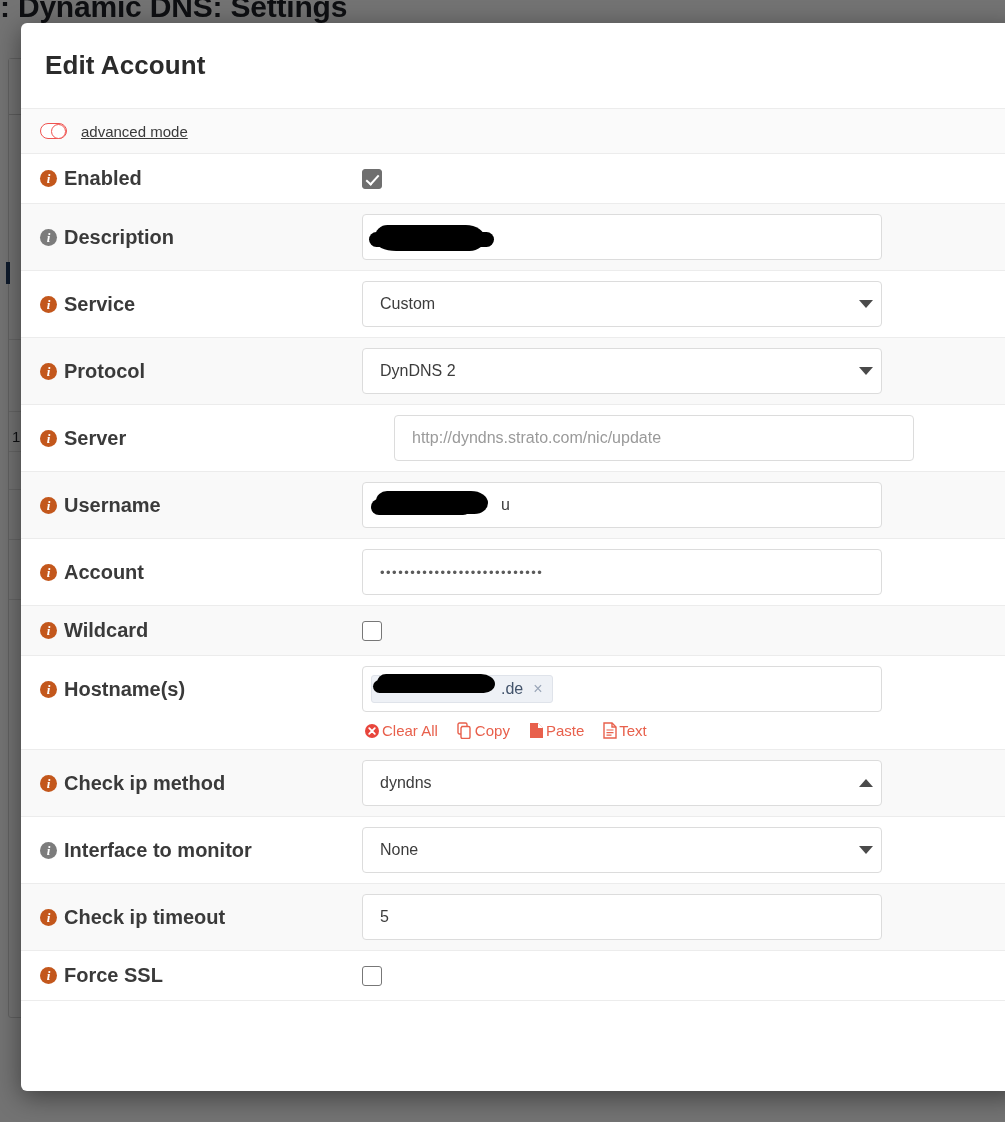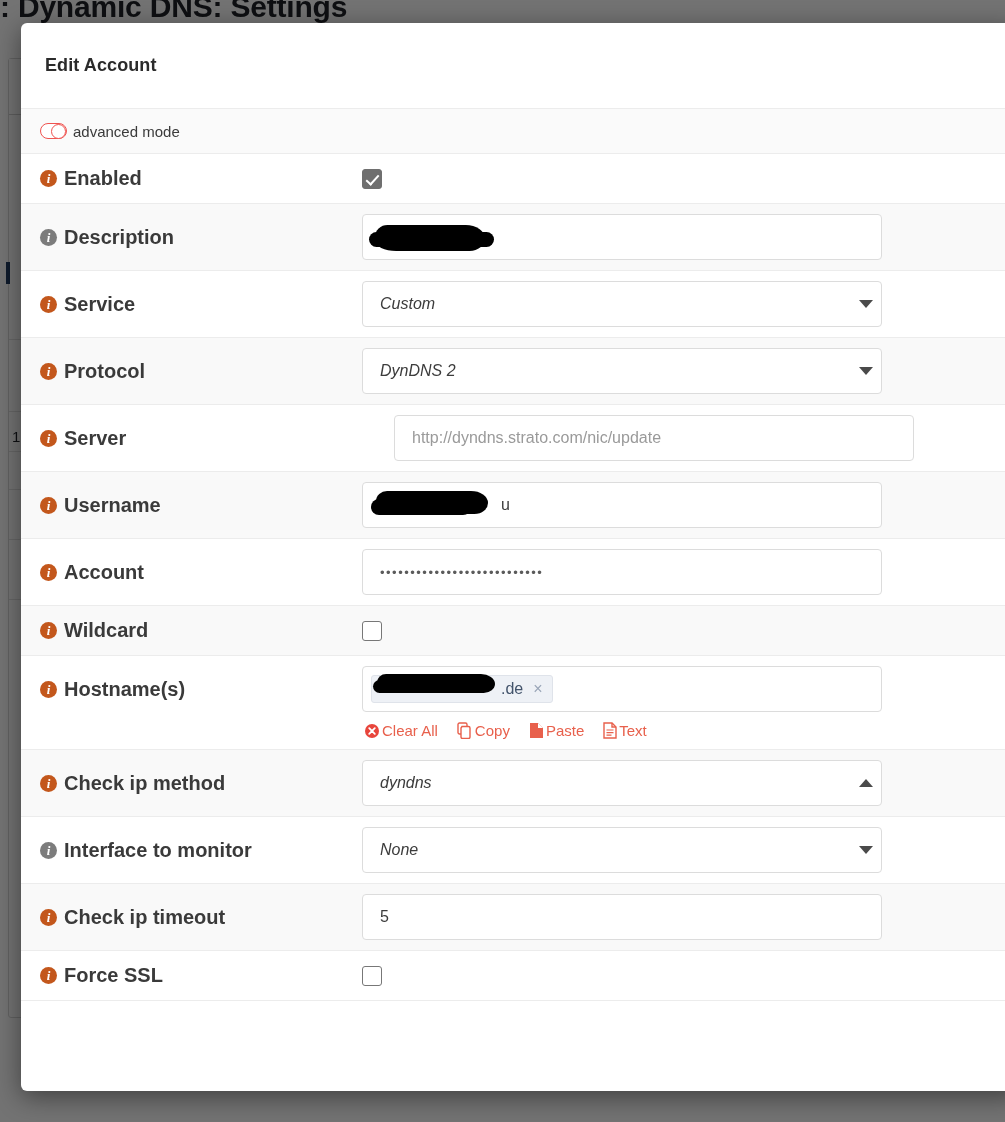--- a/index.html
+++ b/index.html
@@ -75,21 +75,21 @@
     overflow: hidden;
   }
   #modal-header {
     height: 86px;
     display: flex;
     align-items: center;
     padding: 0 0 0 24px;
     border-bottom: 1px solid #ececec;
   }
   #modal-title {
-    font-size: 18px;
+    font-size: 26px;
     font-weight: 700;
     color: #2b2b2b;
     letter-spacing: 0.1px;
   }
 
   
   #advanced-bar {
     height: 45px;
     display: flex;
     align-items: center;
@@ -108,23 +108,24 @@
   .toggle::after {
     content: "";
     position: absolute;
     right: 0px; top: -0.2px;
     width: 13px; height: 13px;
     border: 1.6px solid #ef5350;
     border-radius: 50%;
     background: #ffffff;
   }
   #advanced-label {
-    margin-left: 6px;
+    margin-left: 14px;
     font-size: 15px;
     color: #3a3a3a;
+    text-decoration: underline;
   }
 
   
   .row {
     display: flex;
     align-items: center;
     padding-left: 19px;
     border-bottom: 1px solid #ececec;
     background: #ffffff;
     min-height: 50px;
@@ -178,21 +179,20 @@
     display: flex;
     align-items: center;
     padding: 0 17px;
     font-size: 16px;
     color: #3c3c3c;
   }
   .field.placeholder { color: #9a9a9a; margin-left: 32px; }
   .field.select {
     justify-content: space-between;
     padding-right: 8px;
-    font-style: italic;
   }
   .caret {
     width: 0; height: 0;
     border-left: 7px solid transparent;
     border-right: 7px solid transparent;
     border-top: 8px solid #4a4a4a;
     flex: none;
   }
   .caret.up {
     border-top: none;

